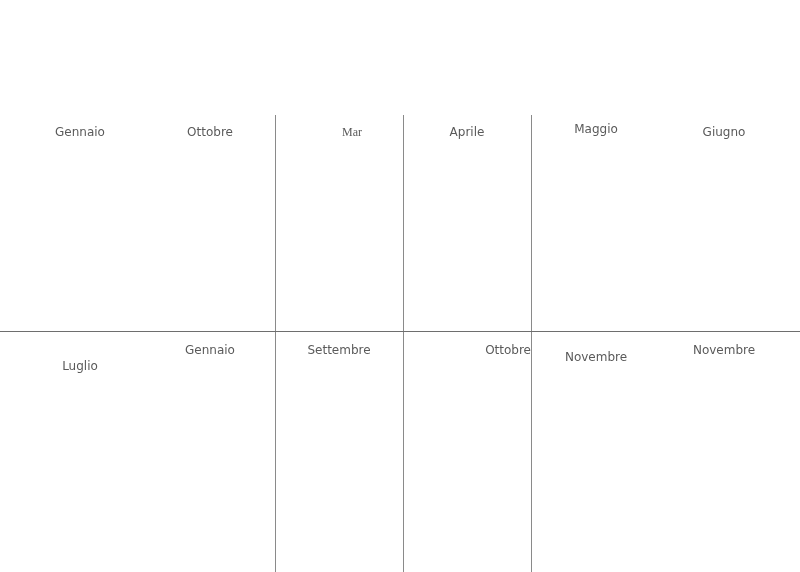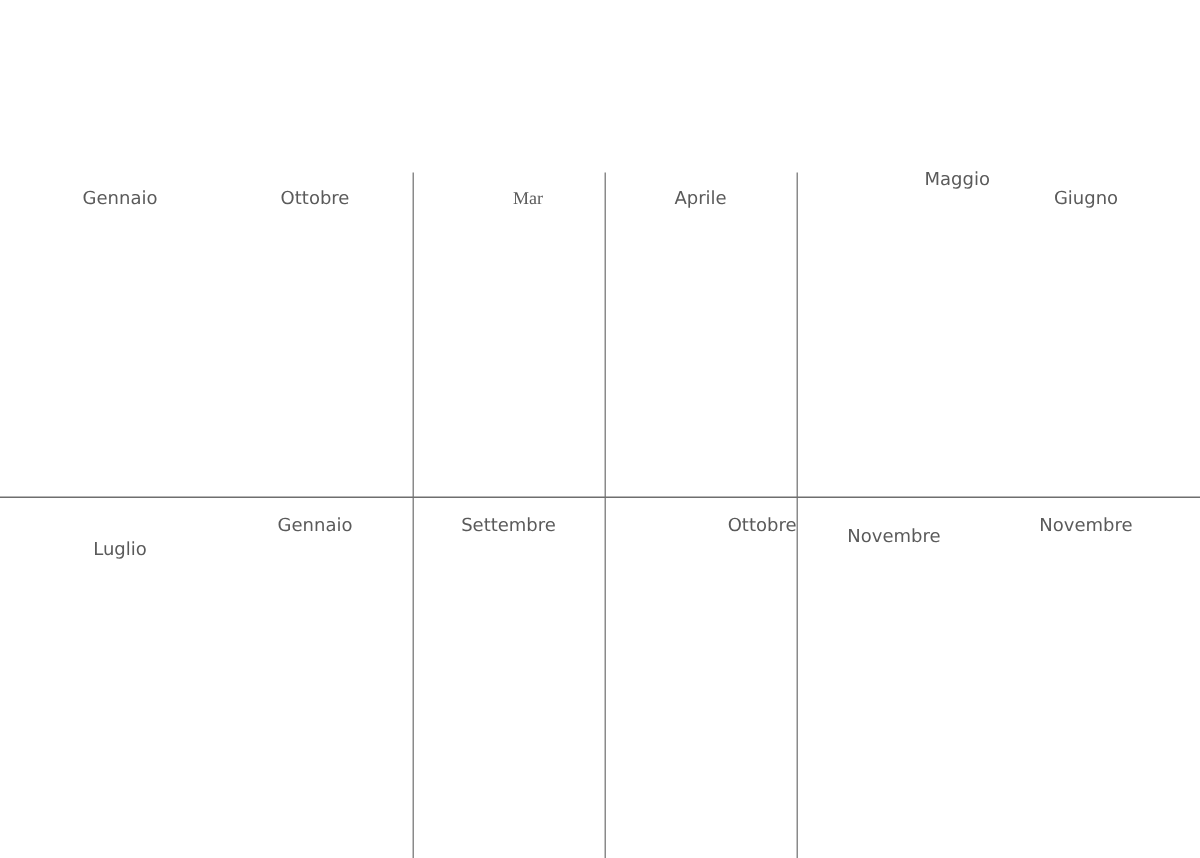--- a/index.html
+++ b/index.html
@@ -76,21 +76,21 @@
   </div>
   <div class="month" style="left:146px; top:125px;">
     <span class="label">Ottobre</span>
   </div>
   <div class="month" style="left:288px; top:125px;font-family:Liberation Serif, serif;">
     <span class="label">Mar</span>
   </div>
   <div class="month" style="left:403px; top:125px;">
     <span class="label">Aprile</span>
   </div>
-  <div class="month" style="left:532px; top:112px;text-align:right;">
+  <div class="month" style="left:532px; top:122px;">
     <span class="label">Maggio</span>
   </div>
   <div class="month" style="left:660px; top:125px;">
     <span class="label">Giugno</span>
   </div>
 
   <div class="cell" style="left:16px; top:332px; height:240px;"></div>
   <div class="cell" style="left:146px; top:332px; height:240px;"></div>
   <div class="cell" style="left:275px; top:332px; height:240px;"></div>
   <div class="cell" style="left:403px; top:332px; height:240px;"></div>

